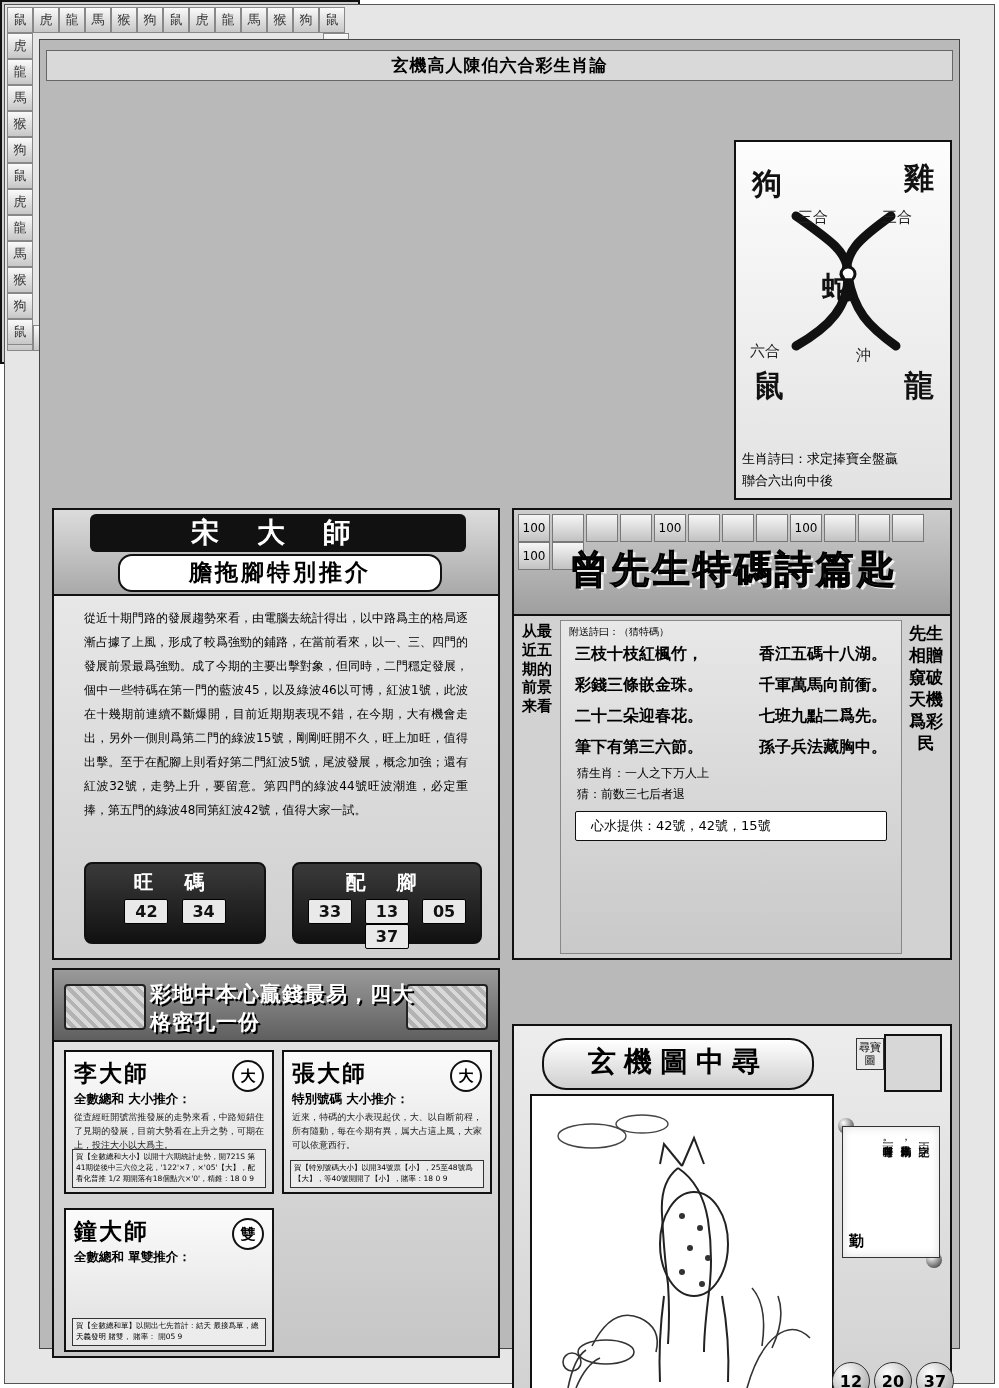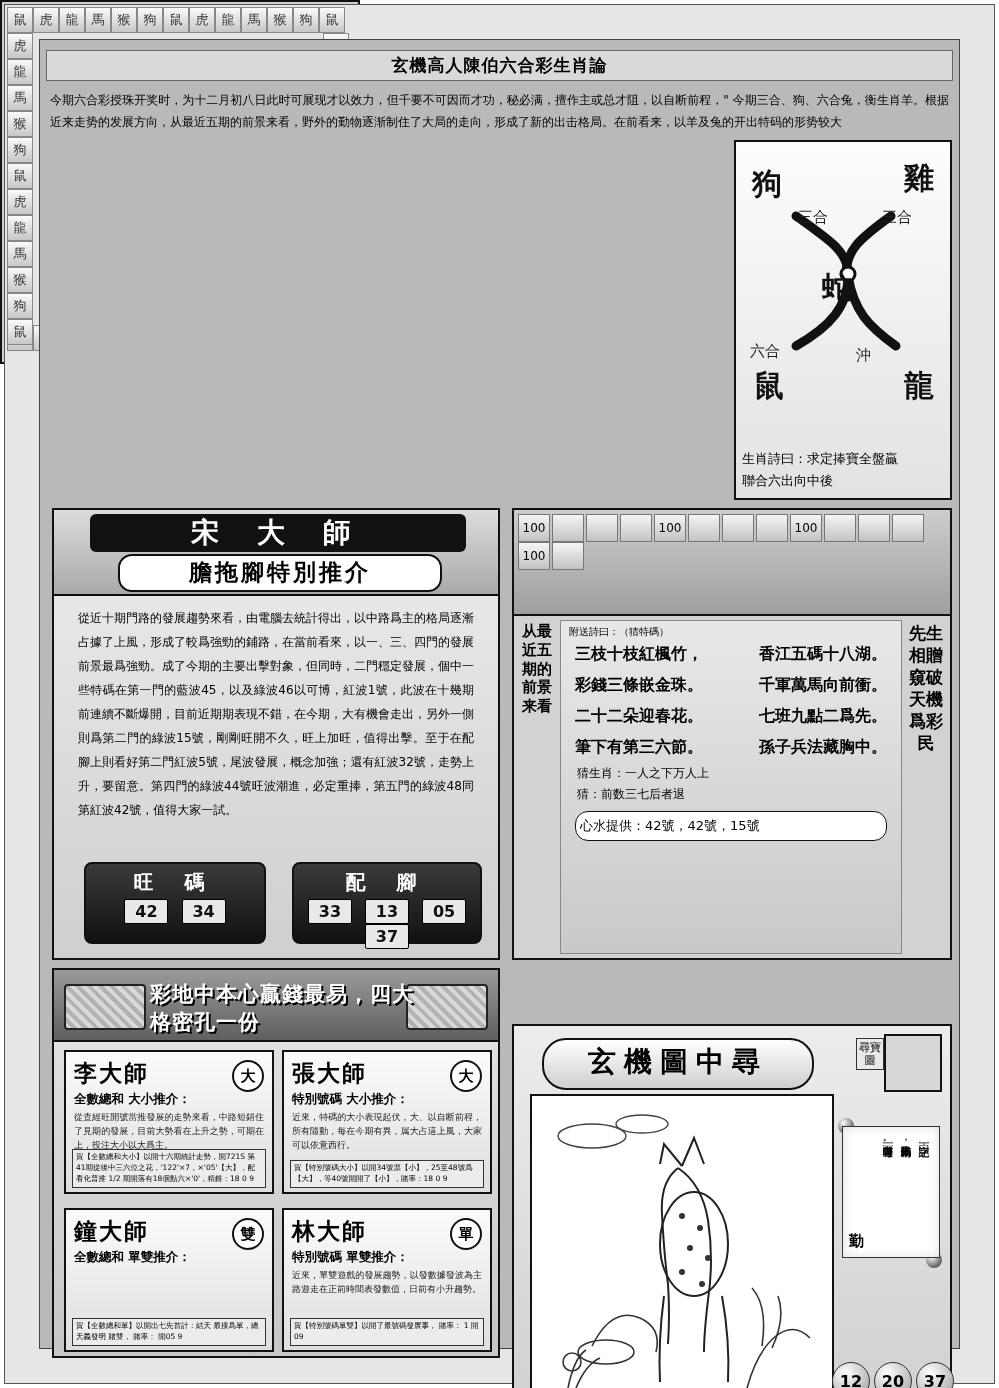--- a/index.html
+++ b/index.html
@@ -60,21 +60,21 @@
   .zs{position:absolute;font-size:15px;color:#222;}
   .cfoot{position:absolute;left:6px;bottom:6px;width:206px;font-size:13px;line-height:1.7;}
 
   
   #panelD{left:52px;top:508px;width:448px;height:452px;background:linear-gradient(180deg,#ededed,#cfcfcf);}
   .dbanner{position:relative;height:84px;background:linear-gradient(180deg,#dcdcdc,#a9a9a9);border-bottom:2px solid #111;}
   .dband1{position:absolute;left:36px;top:4px;width:376px;height:38px;background:#111;border-radius:6px;
      color:#fff;font-size:28px;font-weight:bold;letter-spacing:14px;text-align:center;line-height:38px;}
   .dband2{position:absolute;left:64px;top:44px;width:320px;height:34px;background:#fff;border:2px solid #111;border-radius:14px;
      font-size:23px;font-weight:bold;letter-spacing:3px;text-align:center;line-height:32px;}
-  .dtext{padding:10px 24px 0;font-size:12px;line-height:2.0;text-align:justify;}
+  .dtext{padding:10px 30px 0;font-size:12px;line-height:2.0;text-align:justify;}
   .dplate{position:absolute;bottom:14px;height:78px;border:2px solid #111;border-radius:8px;
      background:linear-gradient(180deg,#3a3a3a,#111);color:#fff;}
   #dplate1{left:30px;width:178px;}
   #dplate2{left:238px;width:186px;}
   .dplate .ttl{font-size:20px;font-weight:bold;text-align:center;letter-spacing:12px;margin:5px 0 3px;}
   .numchip{display:inline-block;min-width:30px;padding:2px 6px;margin:0 4px;background:#e9e9e9;border:1px solid #000;
      color:#111;font-size:16px;font-weight:bold;text-align:center;border-radius:2px;}
   .chiprow{text-align:center;}
 
   
@@ -85,21 +85,21 @@
      background:linear-gradient(180deg,#f6f6f6,#c2c2c2);display:flex;align-items:center;justify-content:center;}
   .etitle{position:absolute;left:10px;top:34px;width:420px;text-align:center;font-size:38px;font-weight:bold;
      letter-spacing:3px;-webkit-text-stroke:1px #000;color:#2a2a2a;text-shadow:3px 2px 0 #efefef;}
   .ebody{position:absolute;left:0;top:106px;right:0;bottom:0;}
   .evert{position:absolute;left:6px;top:6px;width:34px;font-size:15px;line-height:1.25;text-align:center;font-weight:bold;}
   .evertR{position:absolute;right:6px;top:6px;width:36px;font-size:17px;line-height:1.3;text-align:center;font-weight:bold;}
   .epoem{position:absolute;left:46px;right:48px;top:4px;bottom:4px;background:linear-gradient(180deg,#e8e8e8,#c9c9c9);border:1px solid #888;}
   .enote{font-size:10px;padding:4px 8px 0;}
   .erow{display:flex;justify-content:space-between;padding:5px 14px;font-size:16px;font-weight:bold;}
   .esolve{font-size:12px;padding:2px 16px;}
-  .ebox{margin:6px 14px 4px;border:1px solid #111;background:#fff;font-size:13px;padding:5px 4px;border-radius:13px;}
+  .ebox{margin:6px 14px 4px;border:1px solid #111;background:#fff;font-size:13px;padding:5px 15px;border-radius:2px;}
 
   
   #panelF{left:52px;top:968px;width:448px;height:390px;background:linear-gradient(180deg,#e6e6e6,#c6c6c6);}
   .fbanner{position:relative;height:70px;background:linear-gradient(180deg,#9a9a9a,#5f5f5f);border-bottom:2px solid #111;overflow:hidden;}
   .fcash{position:absolute;width:78px;height:42px;border:2px solid #222;border-radius:4px;
      background:repeating-linear-gradient(45deg,#d9d9d9,#d9d9d9 4px,#b3b3b3 4px,#b3b3b3 8px);}
   .fbantext{position:absolute;left:96px;top:10px;width:270px;font-size:21px;font-weight:bold;color:#fff;
      letter-spacing:1px;text-shadow:2px 2px 0 #000;}
   .mcard{position:absolute;width:206px;height:140px;border:2px solid #111;background:linear-gradient(180deg,#fbfbfb,#dedede);}
   .mname{font-size:23px;font-weight:bold;margin:6px 0 0 8px;letter-spacing:2px;}
@@ -217,21 +217,20 @@
           <div class="zcell" style="left: 318px; top: 236px;">羊</div>
           <div class="zcell" style="left: 2px; top: 262px;">猴</div>
           <div class="zcell" style="left: 318px; top: 262px;">雞</div>
           <div class="zcell" style="left: 2px; top: 288px;">狗</div>
           <div class="zcell" style="left: 318px; top: 288px;">豬</div>
           <div class="zcell" style="left: 2px; top: 314px;">鼠</div>
           <div class="zcell" style="left: 318px; top: 314px;">牛</div>
         </div>
       <div class="binner">
         <div class="btitle">玄機高人陳伯六合彩生肖論</div>
-        <div class="btext">今期六合彩授珠开奖时，为十二月初八日此时可展现才以效力，但千要不可因而才功，秘必满，擅作主或总才阻，以自断前程，" 今期三合、狗、六合兔，衡生肖羊。根据近来走势的发展方向，从最近五期的前景来看，野外的勤物逐渐制住了大局的走向，形成了新的出击格局。在前看来，以羊及兔的开出特码的形势较大</div>
       </div>
     </div>
   </div>
 
   <div class="box" id="panelC">
     <svg width="214" height="250" style="position:absolute;left:0;top:4px;">
       <path d="M60,70 C95,95 110,105 112,125" stroke="#111" stroke-width="9" fill="none" stroke-linecap="round"></path>
       <path d="M155,70 C120,95 112,105 110,125" stroke="#111" stroke-width="9" fill="none" stroke-linecap="round"></path>
       <path d="M112,130 C112,160 95,180 60,200" stroke="#111" stroke-width="9" fill="none" stroke-linecap="round"></path>
       <path d="M112,130 C118,165 132,180 160,200" stroke="#111" stroke-width="9" fill="none" stroke-linecap="round"></path>
@@ -287,20 +286,21 @@
           <div class="ecell"></div>
           <div class="ecell"></div>
           <div class="ecell"></div>
           <div class="ecell">100</div>
           <div class="ecell"></div>
           <div class="ecell"></div>
           <div class="ecell"></div>
           <div class="ecell">100</div>
           <div class="ecell"></div>
         </div>
+      <div class="etitle">曾先生特碼詩篇匙</div>
     </div>
     <div class="ebody">
       <div class="evert">从最近五期的前景来看</div>
       <div class="evertR">先生相贈窺破天機爲彩民</div>
       <div class="epoem">
         <div class="enote">附送詩曰：（猜特碼）</div>
         <div class="erow">
           <span>三枝十枝紅楓竹，</span>
           <span>香江五碼十八湖。</span>
         </div>
@@ -346,27 +346,20 @@
       <div class="mfoot">賀【特別號碼大小】以開34號票【小】，25至48號爲【大】，等40號開開了【小】，賭率：18 0 9</div>
     </div>
 
     <div class="mcard" style="left:10px;top:238px;">
       <div class="mname">鐘大師</div>
       <div class="mbadge">雙</div>
       <div class="msub">全數總和  單雙推介：</div>
       <div class="mfoot">賀【全數總和單】以開出七先首計：結天  最接爲單，總天義發明  賭雙，  賭率： 開05 9</div>
     </div>
 
-    <div class="mcard" style="left:228px;top:238px;">
-      <div class="mname">林大師</div>
-      <div class="mbadge">單</div>
-      <div class="msub">特別號碼  單雙推介：</div>
-      <div class="mtxt">近來，單雙遊戲的發展趨勢，以發數據發波為主路遊走在正前時間表發數值，日前有小升趨勢。</div>
-      <div class="mfoot">賀【特別號碼單雙】以開了最號碼發展事，  賭率： 1 開09</div>
-    </div>
   </div>
 
   <div class="box" id="panelG">
     <div class="gtitle">玄機圖中尋</div>
     <div class="gseal">
       <div class="lab">尋寶圖</div>
       <div class="sq"></div>
     </div>
 
     <div class="gart">

